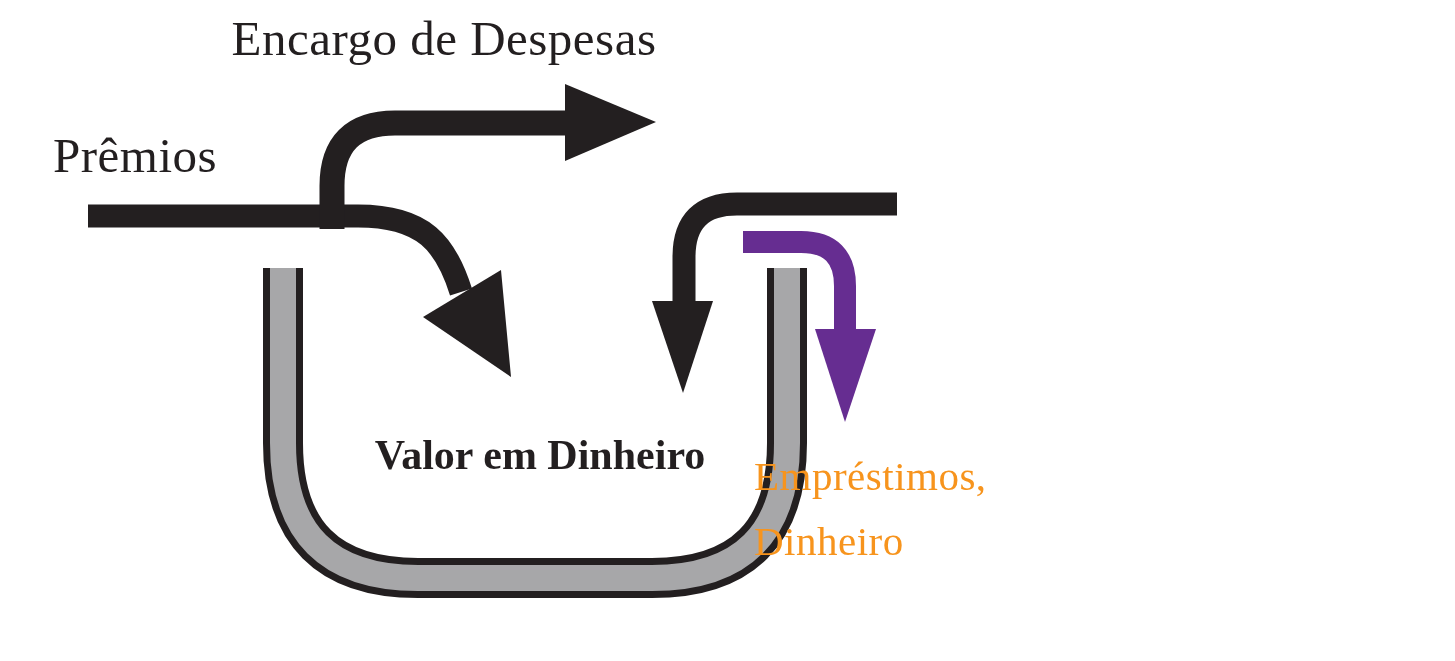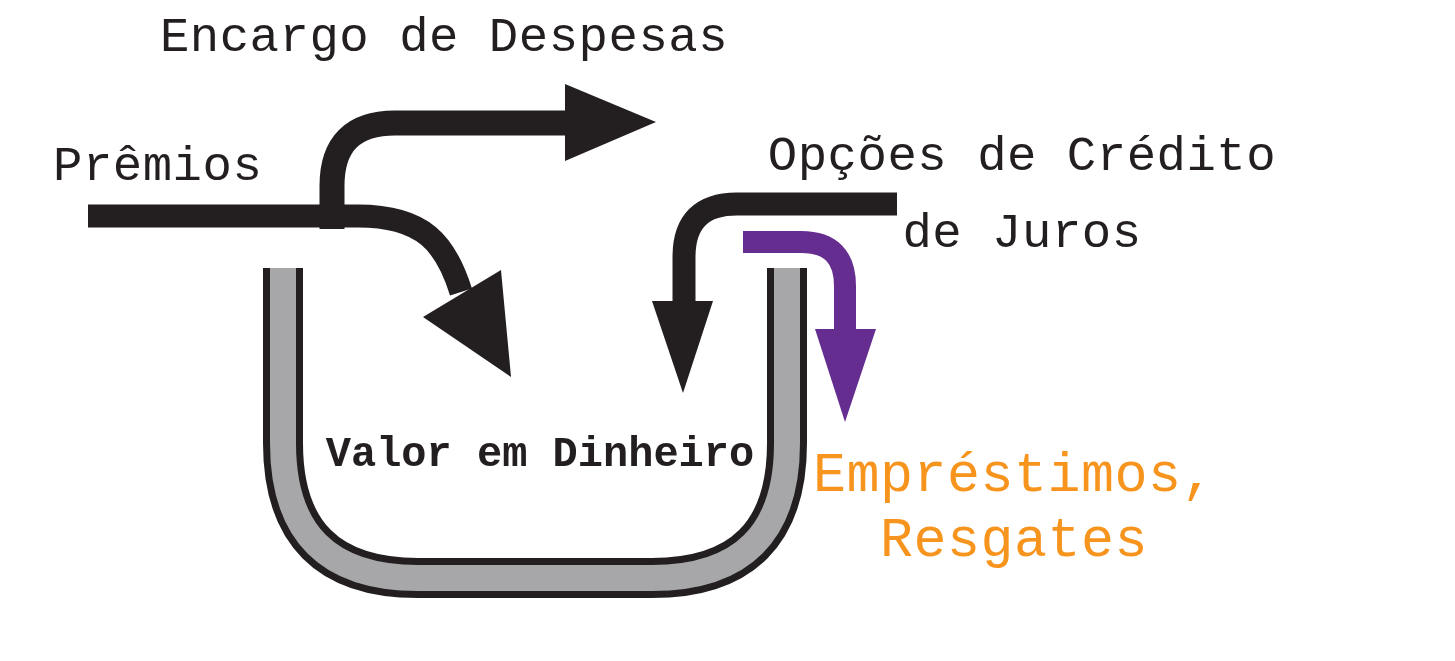--- a/index.html
+++ b/index.html
@@ -6,42 +6,42 @@
     margin: 0;
     padding: 0;
     background: #ffffff;
   }
   #canvas {
     position: relative;
     width: 1455px;
     height: 661px;
     background: var(--background, #fff);
     overflow: hidden;
-    font-family: Liberation Mono, monospace;
+    font-family: Liberation Serif, serif;
   }
   #shapes {
     position: absolute;
     left: 0;
     top: 0;
     width: 1455px;
     height: 661px;
   }
   .lbl {
     position: absolute;
     color: var(--ink, #231F20);
     font-weight: 300;
     letter-spacing: 0.5px;
     white-space: nowrap;
   }
   .centered { transform: translateX(-50%); }
   #expense-charge-label   { left: 444px;  top: 10px;  font-size: 49px; }
-  #premiums-label         { left: 53px;   top: 139px; font-size: 49px; }
+  #premiums-label         { left: 53px;   top: 127px; font-size: 49px; }
   #interest-credit-label  { left: 1022px; top: 119px; font-size: 49px; line-height: 77px; text-align: center; white-space: normal; width: 520px; }
   #cash-value-label       { left: 540px;  top: 431px; font-size: 42px; font-weight: 700; letter-spacing: 0px; }
-  #withdrawals-label      { left: 1014px; top: 444px; font-size: 55px; line-height: 65px; text-align: center; color: var(--orange, #F7941D); white-space: normal; width: 520px; }
+  #withdrawals-label      { left: 1014px; top: 444px; font-size: 41px; line-height: 65px; text-align: left; color: var(--orange, #F7941D); white-space: normal; width: 520px; }
 </style>
 </head>
 <body>
 
 <div id="canvas">
 
   <svg id="shapes" viewBox="0 0 1455 661">
 
     <g>
       <path d="M283 268 V443 Q283 578 418 578 H652 Q787 578 787 443 V268" fill="none" stroke="var(--ink)" stroke-width="40"></path>
@@ -66,25 +66,21 @@
     <g>
       <path d="M743 242 H801 Q845 242 845 286 V331" fill="none" stroke="var(--purple)" stroke-width="22"></path>
       <polygon points="815,329 876,329 845,422" fill="var(--purple)"></polygon>
     </g>
   </svg>
 
   <div class="lbl centered" id="expense-charge-label">Encargo de Despesas</div>
 
   <div class="lbl" id="premiums-label">Prêmios</div>
 
-  <div class="lbl centered" id="interest-credit-label">
-    <div>Opções de Crédito</div>
-    <div>de Juros</div>
-  </div>
 
   <div class="lbl centered" id="cash-value-label">Valor em Dinheiro</div>
 
   <div class="lbl centered" id="withdrawals-label">
     <div>Empréstimos,</div>
-    <div>Resgates</div>
+    <div>Dinheiro</div>
   </div>
 
 </div>
 
 </body></html>

